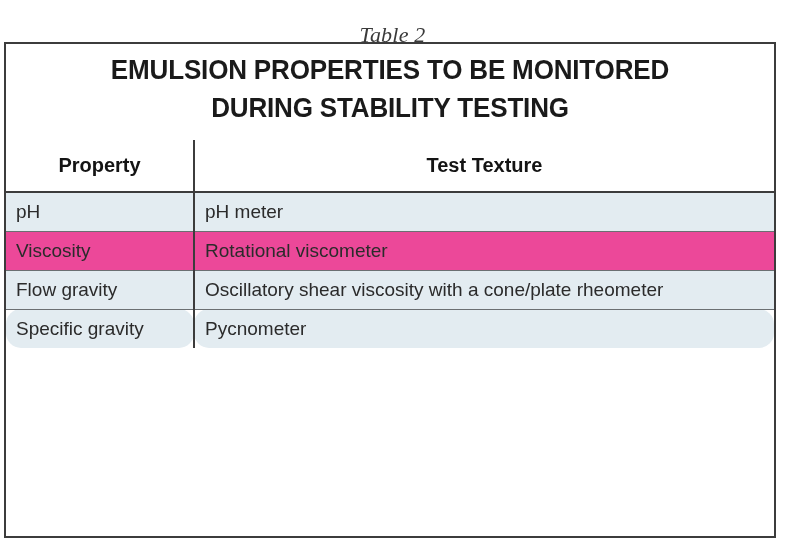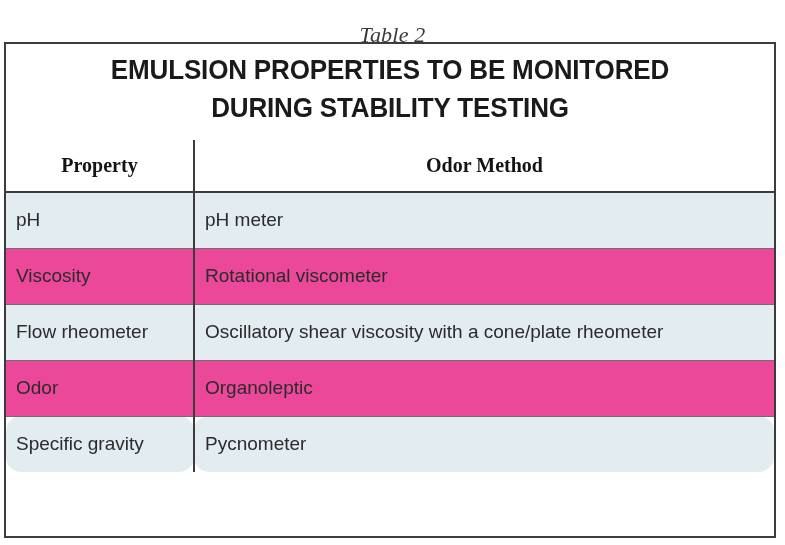--- a/index.html
+++ b/index.html
@@ -85,29 +85,28 @@
 
   
   tr.col-head th {
     height: 52px;
     font-weight: bold;
     text-align: center;
     font-size: 20px;
     color: #141414;
     background: #ffffff;
     border-bottom: 2px solid #3c3c3c;
-    font-family: Liberation Serif, serif;
   }
   tr.col-head th.first {
     border-right: 2px solid #3c3c3c;
   }
 
   
   tbody tr td {
-    height: 56px;
+    height: 39px;
     border-bottom: 1px solid #6b6f72;
   }
   tbody tr td.first {
     border-right: 2px solid #3c3c3c;
     white-space: nowrap;
   }
   tbody tr:last-child td {
     border-bottom: 0;
     border-radius: 15px;
   }
@@ -131,39 +130,35 @@
   </div>
 
   <table class="data">
     <colgroup>
       <col class="c1">
       <col class="c2">
     </colgroup>
     <thead>
       <tr class="col-head">
         <th class="first">Property</th>
-        <th>Odor Method</th>
+        <th>Test Texture</th>
       </tr>
     </thead>
     <tbody id="table-body">
         <tr class="shade">
           <td class="first">pH</td>
           <td>pH meter</td>
         </tr>
         <tr class="plain">
           <td class="first">Viscosity</td>
           <td>Rotational viscometer</td>
         </tr>
         <tr class="shade">
-          <td class="first">Flow rheometer</td>
+          <td class="first">Flow gravity</td>
           <td>Oscillatory shear viscosity with a cone/plate rheometer</td>
-        </tr>
-        <tr class="plain">
-          <td class="first">Odor</td>
-          <td>Organoleptic</td>
         </tr>
         <tr class="shade">
           <td class="first">Specific gravity</td>
           <td>Pycnometer</td>
         </tr>
       </tbody>
   </table>
 
 </div>
 

